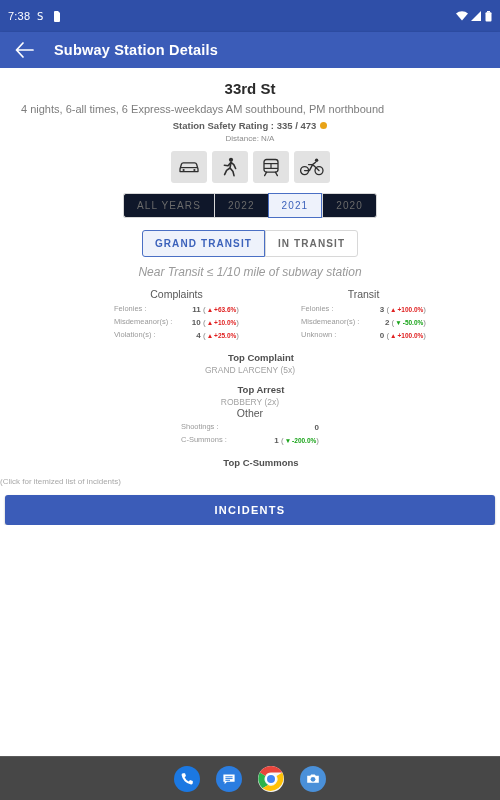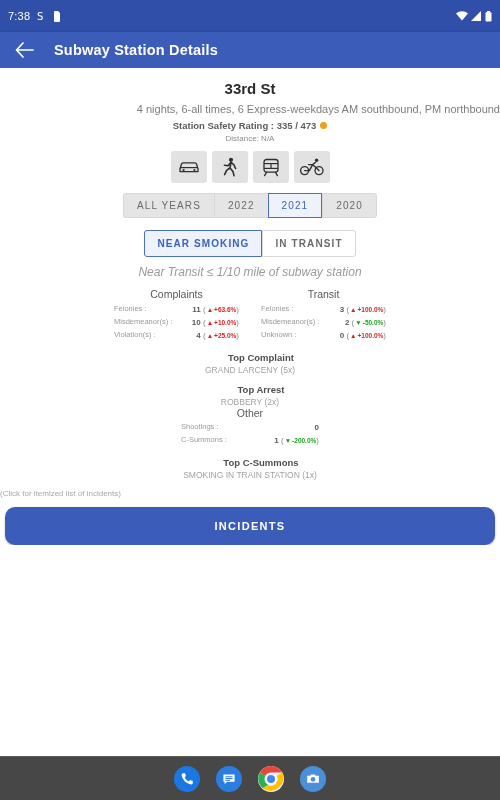--- a/index.html
+++ b/index.html
@@ -28,81 +28,81 @@
     padding: 0 14px; gap: 20px; flex: 0 0 36px;
     box-shadow: 0 1px 3px rgba(0,0,0,.25);
   }
   .back-arrow { width: 20px; height: 20px; display: inline-flex; align-items: center; justify-content: center; cursor: pointer; }
   .appbar-title { color: #fff; font-size: 14.5px; font-weight: bold; letter-spacing: .2px; }
 
   
   .content { flex: 0 0 auto; background: #fff; padding-top: 12px; }
 
   .station-name { text-align: center; font-size: 15px; font-weight: bold; color: #2b2b2b; }
-  .station-lines { text-align: right; font-size: 11px; color: #7d7d7d; margin-top: 6px; }
+  .station-lines { text-align: left; font-size: 11px; color: #7d7d7d; margin-top: 6px; padding-left: 21px; }
   .safety-rating { text-align: center; font-size: 9.5px; color: #5d5d5d; margin-top: 5px; font-weight: bold; display: flex; justify-content: center; align-items: center; gap: 4px; }
   .rating-dot { width: 7px; height: 7px; border-radius: 50%; background: #e8a317; display: inline-block; }
   .distance { text-align: center; font-size: 8px; color: #8d8d8d; margin-top: 3px; }
 
   
   .transport-row { display: flex; justify-content: center; gap: 5px; margin-top: 8px; }
   .transport-chip {
     width: 36px; height: 32px; background: #e2e2e2; border-radius: 3px;
     display: flex; align-items: center; justify-content: center; cursor: pointer;
   }
 
   
   .year-tabs { display: flex; justify-content: center; margin-top: 10px; }
   .year-tab {
     border: 1px solid #d8d8d8; border-right: none; padding: 6px 13px;
-    font-size: 10px; color: #6a6a6a; letter-spacing: 1.1px; cursor: pointer; background: #e5e5e5;
+    font-size: 10px; color: #6a6a6a; letter-spacing: 1.1px; cursor: pointer; background: #0f172a;
     font-family: "Liberation Sans", sans-serif;
   }
   .year-tab:first-child { border-radius: 3px 0 0 3px; }
   .year-tab:last-child { border-right: 1px solid #d8d8d8; border-radius: 0 3px 3px 0; }
   .year-tab.active { background: #eef2fb; border: 1px solid #4a6fc4; color: #3c62bb; position: relative; z-index: 2; }
 
   
   .transit-toggle { display: flex; justify-content: center; margin-top: 12px; }
   .transit-btn {
     border: 1px solid #d8d8d8; padding: 7px 12px; font-size: 10px;
     color: #6a6a6a; letter-spacing: 1.1px; font-weight: bold; cursor: pointer; background: #fff;
   }
   .transit-btn:first-child { border-radius: 3px 0 0 3px; border-right: none; }
   .transit-btn:last-child { border-radius: 0 3px 3px 0; }
   .transit-btn.active { background: #eef2fb; border: 1px solid #4a6fc4; color: #3c62bb; }
   .transit-note { text-align: center; font-size: 12px; color: #9a9a9a; font-style: italic; margin-top: 8px; }
 
   
   .stats-wrap { display: flex; justify-content: center; gap: 22px; margin-top: 9px; }
-  .stat-col { width: 125px; }
+  .stat-col { width: 125px; margin-left: 40px; }
   .stat-head { text-align: center; font-size: 10.5px; color: #585858; margin-bottom: 3px; }
   .stat-row { display: flex; font-size: 7.5px; color: #9a9a9a; line-height: 1.65; }
   .stat-label { flex: 1; white-space: nowrap; }
   .stat-val { white-space: nowrap; color: #5a5a5a; font-weight: bold; font-size: 8px; }
   .stat-delta { font-size: 6.5px; font-weight: bold; margin-left: 1px; }
   .up { color: #e02020; }
   .down { color: #1aa41a; }
   .paren { color: #8a8a8a; font-weight: normal; }
 
   .sec-head { text-align: center; font-size: 9.5px; font-weight: bold; color: #4f4f4f; margin-top: 9px; padding-left: 22px; }
   .sec-val { text-align: center; font-size: 8.5px; color: #a2a2a2; margin-top: 2px; }
 
   .other-head { text-align: center; font-size: 10.5px; color: #585858; }
   .other-rows { width: 138px; margin: 2px auto 0; }
   .other-row { display: flex; font-size: 7.5px; color: #9a9a9a; line-height: 1.7; }
   .other-label { flex: 1; }
 
   .click-note { text-align: left; font-size: 8px; color: #a8a8a8; margin-top: 9px; }
 
   .incidents-btn {
-    margin: 9px 5px 0; height: 38px; background: #3b5cb8; color: #fff;
+    margin: 9px 5px 0; height: 30px; background: #3b5cb8; color: #fff;
     display: flex; align-items: center; justify-content: center;
     font-size: 11px; font-weight: bold; letter-spacing: 1.3px;
-    border-radius: 10px; cursor: pointer; box-shadow: 0 1px 2px rgba(0,0,0,.3);
+    border-radius: 3px; cursor: pointer; box-shadow: 0 1px 2px rgba(0,0,0,.3);
   }
 
   .filler { flex: 1 1 auto; background: #fff; }
 
   
   .dock {
     flex: 0 0 44px; background: #474747; display: flex; align-items: center;
     justify-content: center; gap: 16px; border-top: 1px solid #5a5a5a;
   }
   .dock-icon { width: 26px; height: 26px; border-radius: 50%; display: flex; align-items: center; justify-content: center; cursor: pointer; }
@@ -204,21 +204,21 @@
     </div>
 
     <div class="year-tabs">
       <div class="year-tab">ALL YEARS</div>
       <div class="year-tab">2022</div>
       <div class="year-tab active">2021</div>
       <div class="year-tab">2020</div>
     </div>
 
     <div class="transit-toggle">
-      <div class="transit-btn active">NEAR SMOKING</div>
+      <div class="transit-btn active">GRAND TRANSIT</div>
       <div class="transit-btn">IN TRANSIT</div>
     </div>
     <div class="transit-note">Near Transit ≤ 1/10 mile of subway station</div>
 
     <div class="stats-wrap">
 
       <div class="stat-col">
         <div class="stat-head">Complaints</div>
         <div class="stat-row">
           <span class="stat-label">Felonies :</span>
@@ -264,21 +264,20 @@
         <span class="other-label">Shootings :</span>
         <span class="stat-val">0</span>
       </div>
       <div class="other-row">
         <span class="other-label">C-Summons :</span>
         <span class="stat-val"><span>1</span><span class="paren"> (</span><span class="stat-delta down">▼</span><span class="stat-delta down">-200.0%</span><span class="paren">)</span></span>
       </div>
     </div>
 
     <div class="sec-head">Top C-Summons</div>
-    <div class="sec-val">SMOKING IN TRAIN STATION (1x)</div>
 
     <div class="click-note">(Click for itemized list of incidents)</div>
 
     <div class="incidents-btn">INCIDENTS</div>
   </div>
 
   <div class="filler"></div>
 
   <div class="dock">
     <div class="dock-icon dock-phone">

